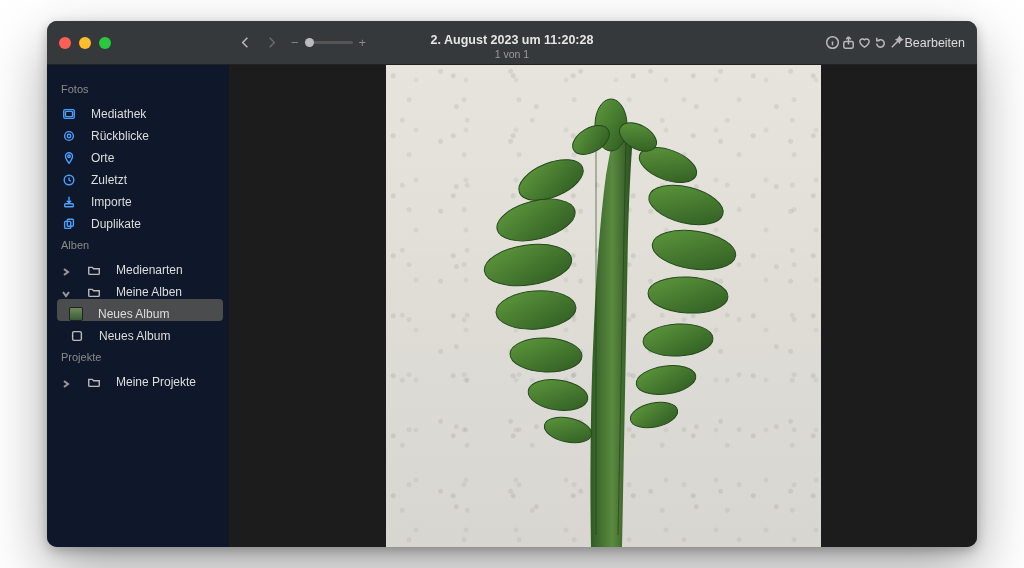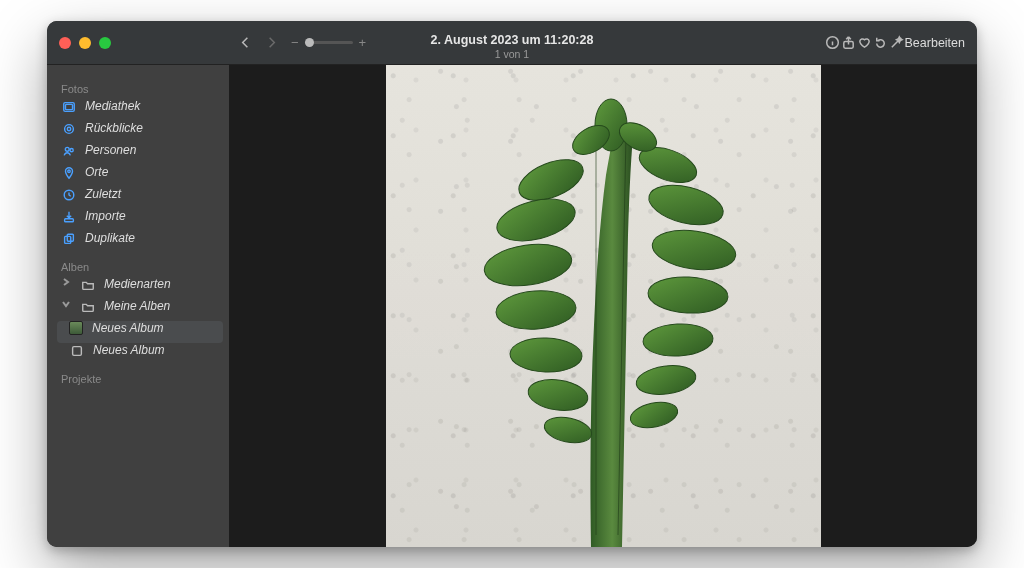--- a/index.html
+++ b/index.html
@@ -36,34 +36,33 @@
   .zoom .track { width:48px; height:3px; background:#555; border-radius:2px; position:relative; }
   .zoom .knob { position:absolute; left:0; top:-3px; width:9px; height:9px; border-radius:50%; background:#bbb; }
   .title-block { position:absolute; left:0; right:0; text-align:center; pointer-events:none; top:12px;}
   .title-main { font-size:12.5px; font-weight:600; color:#e6e6e6; }
   .title-sub  { font-size:10.5px; color:#9a9a9a; margin-top:1px;}
   .tb-right { display:flex; align-items:center; margin-left:auto; }
   .edit-btn { color:#dcdcdc; font-size:12.5px; }
   .body { flex:1; display:flex; min-height:0; }
   .sidebar {
     width:182px; flex:0 0 182px;
-    background:#404040;
+    background:#0f172a;
     color:#d8d8d8;
     font-size:12px;
     padding:10px 6px 10px 10px;
     overflow-y:auto;
   }
   .section-label { color:#8a8a8a; font-size:11px; font-weight:500; margin:8px 0 4px 4px; }
   .side-item {
-    display:flex; align-items:flex-start; gap:9px;
+    display:flex; align-items:flex-end; gap:15px;
     height:22px; padding:0 6px 0 4px;
     border-radius:4px;
     color:#dedede;
     cursor:default;
-    font-style:italic;
   }
   .side-item.indent1 { padding-left:12px; }
   .side-item.selected { background:#4a4c4e; }
   .chev { width:10px; height:10px; display:inline-flex; align-items:center; justify-content:center; color:#9a9a9a; flex:0 0 10px;}
   .chev svg{width:8px;height:8px;stroke:#9a9a9a;fill:none;stroke-width:2;}
   .sicon { width:15px; height:15px; display:flex; align-items:center; justify-content:center; flex:0 0 15px;}
   .sicon svg { width:14px; height:14px; fill:none; stroke:#4aa0ff; stroke-width:1.6; }
   .sicon.gray svg { stroke:#bbb; }
   .thumb { width:14px; height:14px; border-radius:2px; background:linear-gradient(#6a8a5a,#3d5a38); border:1px solid #222; flex:0 0 14px;}
   .viewer {
@@ -186,30 +185,20 @@
               <svg viewBox="0 0 16 16">
                 <circle cx="8" cy="8" r="5"></circle>
                 <circle cx="8" cy="8" r="2"></circle>
               </svg>
             </span>
         <span>Rückblicke</span>
       </div>
       <div class="side-item">
         <span class="sicon">
               <svg viewBox="0 0 16 16">
-                <circle cx="6" cy="6" r="2.2"></circle>
-                <circle cx="11" cy="7" r="1.8"></circle>
-                <path d="M2.5 13c.7-2 2.3-3 3.5-3s2.8 1 3.5 3"></path>
-              </svg>
-            </span>
-        <span>Personen</span>
-      </div>
-      <div class="side-item">
-        <span class="sicon">
-              <svg viewBox="0 0 16 16">
                 <path d="M8 2a4 4 0 0 1 4 4c0 3-4 8-4 8S4 9 4 6a4 4 0 0 1 4-4z"></path>
                 <circle cx="8" cy="6" r="1.4"></circle>
               </svg>
             </span>
         <span>Orte</span>
       </div>
       <div class="side-item">
         <span class="sicon">
               <svg viewBox="0 0 16 16">
                 <circle cx="8" cy="8" r="5.5"></circle>
@@ -272,20 +261,33 @@
       <div class="side-item indent1">
         <span class="sicon gray">
               <svg viewBox="0 0 16 16">
                 <rect x="3" y="3" width="10" height="10" rx="1.5"></rect>
               </svg>
             </span>
         <span>Neues Album</span>
       </div>
 
       <div class="section-label">Projekte</div>
+      <div class="side-item">
+        <span class="chev">
+              <svg viewBox="0 0 8 8">
+                <path d="M2 1l4 3-4 3"></path>
+              </svg>
+            </span>
+        <span class="sicon gray">
+              <svg viewBox="0 0 16 16">
+                <path d="M2 5h4l1.5 1.5H14V12a1 1 0 0 1-1 1H3a1 1 0 0 1-1-1z"></path>
+              </svg>
+            </span>
+        <span>Meine Projekte</span>
+      </div>
     </div>
 
     <div class="viewer">
       <div class="photo">
         <div class="wall"></div>
         <div class="plant">
           <svg viewBox="0 0 435 482" preserveAspectRatio="xMidYMax slice">
             <defs>
               <linearGradient id="stem" x1="0" y1="0" x2="1" y2="0">
                 <stop offset="0" stop-color="#2f5a24"></stop>

